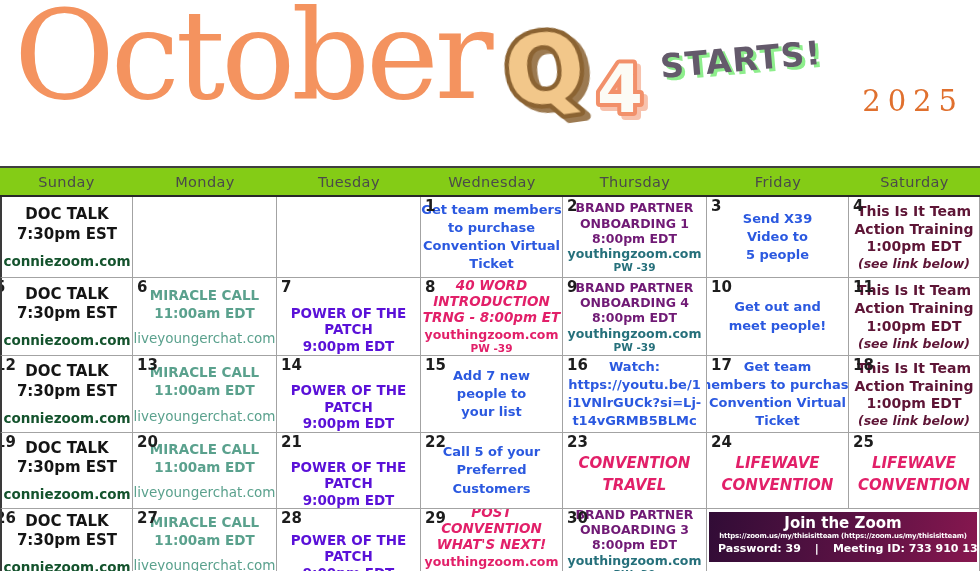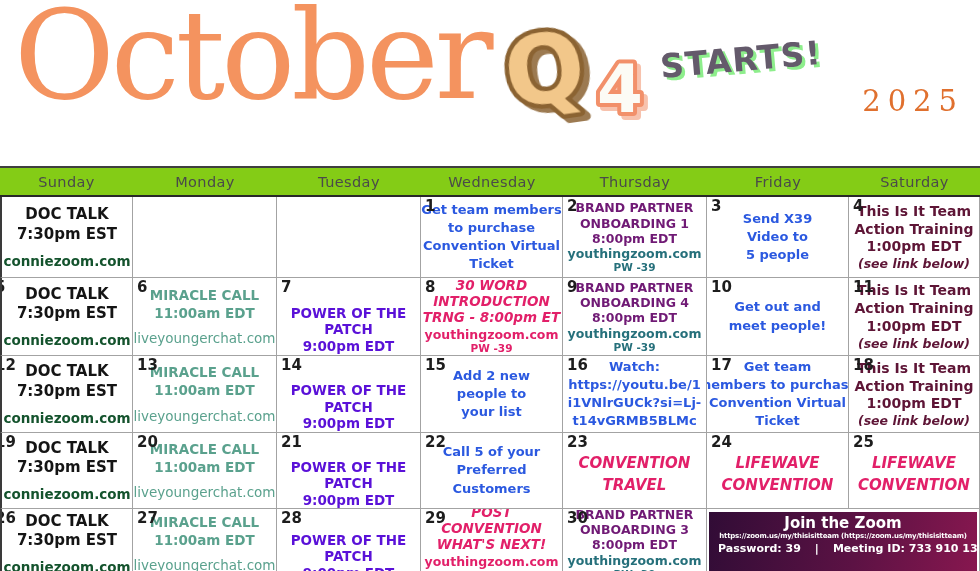--- a/index.html
+++ b/index.html
@@ -77,21 +77,21 @@
   .b-trn{font-weight:bold;font-size:14px;color:#5e1536;line-height:1.28;}
   .b-trn-note{font-weight:bold;font-style:italic;font-size:12.5px;color:#5e1536;}
   .b-pinkit{font-weight:bold;font-style:italic;font-size:13.5px;color:#e22069;line-height:1.18;}
   .b-pink-site{font-weight:bold;font-size:12.5px;color:#e22069;line-height:1.2;margin-top:1px;}
   .b-pink-pw{font-weight:bold;font-size:10.5px;color:#e22069;line-height:1.2;}
   .b-pinkbig{font-weight:bold;font-style:italic;font-size:15px;color:#e22069;line-height:1.45;margin-top:8px;}
 
   
   .banner-cell{grid-column:span 2;justify-content:flex-start;padding-top:3px;}
   .zoom-banner{
-    width:268px;padding:3px 2px 15px;color:#fff;text-align:center;
+    width:268px;padding:3px 2px 5px;color:#fff;text-align:center;
     background:linear-gradient(100deg,#310c36 0%,#5c1244 55%,#87174f 100%);
   }
   .zb-title{font-weight:bold;font-size:15px;line-height:1.15;}
   .zb-url{font-size:7px;font-weight:bold;letter-spacing:-.2px;line-height:1.3;}
   .zb-meet{font-size:11px;font-weight:bold;line-height:1.3;margin-top:1px;}
   .zb-meet span{margin:0 7px;}
 
   .bottom-strip{height:13px;background:#dee2e9;}
 </style>
 </head>
@@ -198,21 +198,21 @@
         <div>PATCH</div>
         <div>9:00pm EDT</div>
       </div>
       <div class="b-patch-site">
         <div>liveyoungerzoom.com</div>
       </div>
     </div>
     <div class="cell">
       <span class="date">8</span>
       <div class="b-pinkit">
-        <div>30 WORD</div>
+        <div>40 WORD</div>
         <div>INTRODUCTION</div>
         <div>TRNG - 8:00pm ET</div>
       </div>
       <div class="b-pink-site">
         <div>youthingzoom.com</div>
       </div>
       <div class="b-pink-pw">
         <div>PW -39</div>
       </div>
     </div>
@@ -275,21 +275,21 @@
         <div>PATCH</div>
         <div>9:00pm EDT</div>
       </div>
       <div class="b-patch-site">
         <div>liveyoungerzoom.com</div>
       </div>
     </div>
     <div class="cell">
       <span class="date">15</span>
       <div class="b-blue">
-        <div>Add 2 new</div>
+        <div>Add 7 new</div>
         <div>people to</div>
         <div>your list</div>
       </div>
     </div>
     <div class="cell">
       <span class="date">16</span>
       <div class="b-blue">
         <div>Watch:</div>
         <div>https://youtu.be/1</div>
         <div>i1VNlrGUCk?si=Lj-</div>

